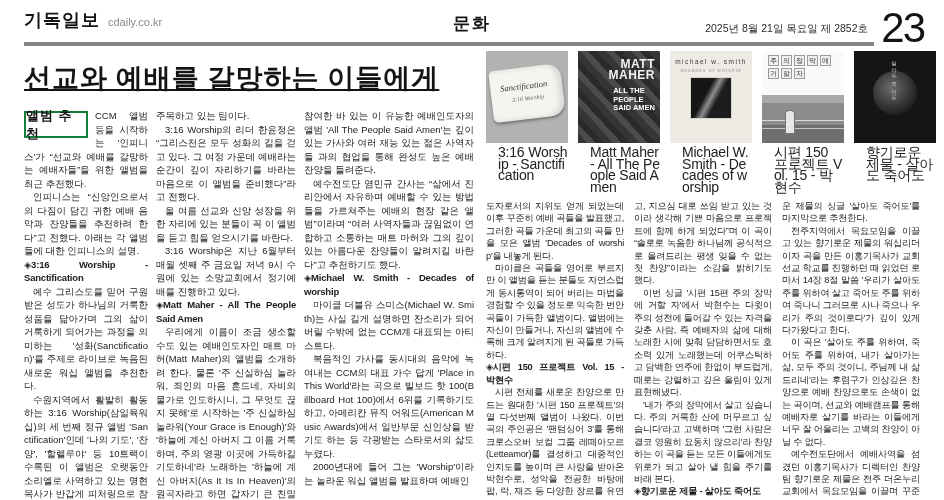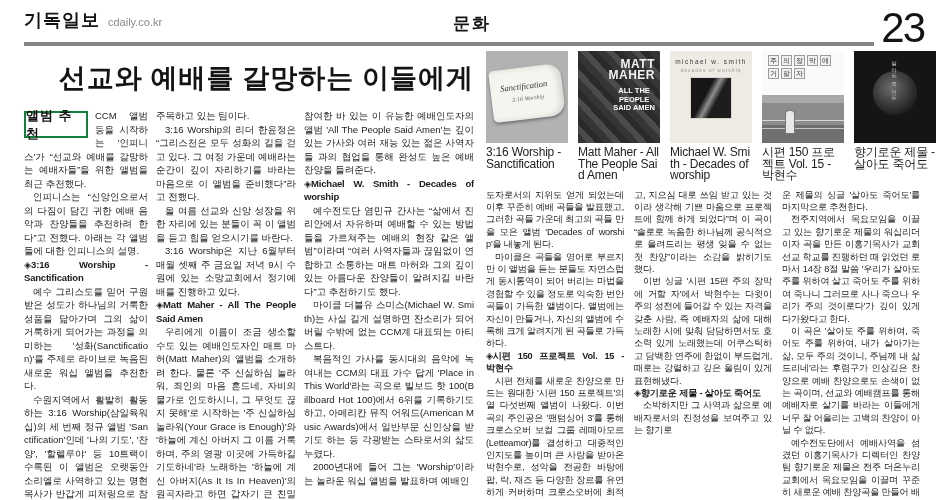--- a/index.html
+++ b/index.html
@@ -17,21 +17,21 @@
   .pageno { position:absolute; right:-4px; top:-2px; font-size:42px; font-weight:500;
             letter-spacing:-2px; line-height:44px; }
   .rule { height:4px; background:#858585; margin-right:46px; margin-top:2px; }
 
   
   .content { display:flex; gap:12px; margin-top:5px; }
   .left-block { width:450px; flex:none; }
   .right-block { flex:1; min-width:0; }
 
   .headline { font-family:"Liberation Serif","DejaVu Serif",serif; font-size:27px; font-weight:bold;
-              text-align:right; letter-spacing:1px; padding:9px 0 13px 0; white-space:nowrap; }
+              text-align:left; letter-spacing:1px; padding:9px 0 13px 0; white-space:nowrap;text-decoration:underline; }
 
   .cols { display:flex; gap:8px; height:398px; overflow:hidden; }
   .col { overflow:hidden; }
   .col-1 { width:124px; flex:none; }
   .col-2 { width:140px; flex:none; }
   .col-3 { flex:1; min-width:0; }
 
   .para { font-size:9.5px; line-height:13.5px; text-align:justify; word-break:break-all;
           text-indent:9px; color:#1b1b1b; }
   .para.cont { text-indent:0; }
@@ -40,36 +40,36 @@
             color:#1b1b1b; }
 
   .badge { float:left; width:64px; height:27px; border:2px solid #15803d; margin:2px 7px 3px 0;
            display:flex; align-items:center; justify-content:center;
            font-size:13px; font-weight:bold; letter-spacing:1px; }
 
   
   .albums { display:flex; gap:10px; }
   .album { width:82px; flex:none; }
   .cover { width:82px; height:92px; position:relative; overflow:hidden; }
-  .caption { font-size:12px; line-height:11.5px; margin-top:4px; color:#222;
-             word-break:break-all; letter-spacing:-0.2px; }
+  .caption { font-size:14px; line-height:11.5px; margin-top:4px; color:#222;
+             word-break:break-all; letter-spacing:-0.2px;margin-left:12px; }
 
   .cover.book { background:#b2b2b2; }
   .cover.book .book-page { position:absolute; left:5px; top:16px; width:72px; height:52px;
       background:#f5f4ef; border-radius:5px 14px 14px 5px; transform:rotate(-7deg);
       box-shadow:0 2px 3px rgba(0,0,0,.35), inset -4px 0 6px rgba(0,0,0,.12); }
   .cover.book .bk-t { position:absolute; left:14px; top:30px; transform:rotate(-7deg);
       font-family:"Liberation Serif",serif; font-style:italic; font-size:8.5px; color:#333; }
   .cover.book .bk-s { position:absolute; left:26px; top:44px; transform:rotate(-7deg);
       font-family:"Liberation Serif",serif; font-style:italic; font-size:6px; color:#666; }
 
   .cover.collage { background:repeating-linear-gradient(47deg,#353535 0 7px,#4b4b4b 7px 13px,#2a2a2a 13px 19px); }
   .cover.collage .cg-big { position:absolute; right:5px; top:8px; text-align:right;
       font-size:12px; line-height:11px; font-weight:bold; color:#f2f2f2; letter-spacing:0.5px; }
-  .cover.collage .cg-sm { position:absolute; right:5px; top:36px; text-align:center;
+  .cover.collage .cg-sm { position:absolute; right:5px; top:36px; text-align:left;
       font-size:7.5px; line-height:8.5px; font-weight:bold; color:#fff; }
 
   .cover.plain { background:#edebe4; }
   .cover.plain .pl-a { position:absolute; top:7px; width:100%; text-align:center;
       font-size:6.5px; letter-spacing:1.5px; color:#3a3a3a; }
   .cover.plain .pl-t { position:absolute; top:16px; width:100%; text-align:center;
       font-size:5px; letter-spacing:1px; color:#9a9a9a; }
   .cover.plain .pl-art { position:absolute; left:21px; top:27px; width:40px; height:40px;
       background:linear-gradient(118deg,#161616 38%,#8d8d8d 50%,#1d1d1d 62%);
       box-shadow:0 0 0 1px #d8d5cc; }
@@ -97,20 +97,21 @@
   .rcol .para { font-size:9.2px; line-height:12.4px; letter-spacing:-0.2px; }
 </style>
 </head>
 <body>
 
 <div class="page">
 
   <div class="masthead">
     <span class="brand">기독일보</span><span class="site">cdaily.co.kr</span>
     <span class="section">문화</span>
+    <span class="dateline">2025년 8월 21일 목요일 제 2852호</span>
     <span class="pageno">23</span>
   </div>
   <div class="rule"></div>
 
   <div class="content">
 
     <div class="left-block">
       <div class="headline">선교와 예배를 갈망하는 이들에게</div>
       <div class="cols">
         <div class="col col-1" id="col-l1">
@@ -124,22 +125,22 @@
         <div class="col col-2" id="col-l2">
             <div class="para cont">주목하고 있는 팀이다.</div>
             <div class="para">3:16 Worship의 리더 한윤정은 “그리스천은 모두 성화의 길을 걷고 있다. 그 여정 가운데 예배라는 순간이 깊이 자리하기를 바라는 마음으로 이 앨범을 준비했다”라고 전했다.</div>
             <div class="para">올 여름 선교와 신앙 성장을 위한 자리에 있는 분들이 꼭 이 앨범을 듣고 힘을 얻으시기를 바란다.</div>
             <div class="para">3:16 Worship은 지난 6월부터 매월 셋째 주 금요일 저녁 9시 수원에 있는 소망교회에서 정기예배를 진행하고 있다.</div>
             <div class="para head">◈Matt Maher - All The People Said Amen</div>
             <div class="para">우리에게 이름이 조금 생소할 수도 있는 예배인도자인 매트 마허(Matt Maher)의 앨범을 소개하려 한다. 물론 '주 신실하심 놀라워, 죄인의 마음 흔드네, 자비의 물가로 인도하시니, 그 무엇도 끊지 못해'로 시작하는 '주 신실하심 놀라워(Your Grace is Enough)'와 '하늘에 계신 아버지 그 이름 거룩하며, 주의 영광 이곳에 가득하길 기도하네'라 노래하는 '하늘에 계신 아버지(As It Is In Heaven)'의 원곡자라고 하면 갑자기 큰 친밀감이 몰려올 수 있다.</div>
           </div>
         <div class="col col-3" id="col-l3">
             <div class="para cont">참여한 바 있는 이 유능한 예배인도자의 앨범 'All The People Said Amen'는 깊이 있는 가사와 여러 재능 있는 젊은 사역자들 과의 협업을 통해 완성도 높은 예배 찬양을 들려준다.</div>
+            <div class="para">예수전도단 염민규 간사는 “삶에서 진리안에서 자유하며 예배할 수 있는 방법들을 가르쳐주는 예배의 현장 같은 앨범”이라며 “여러 사역자들과 끊임없이 연합하고 소통하는 매트 마허와 그의 깊이 있는 아름다운 찬양들이 알려지길 바란다”고 추천하기도 했다.</div>
             <div class="para head">◈Michael W. Smith - Decades of worship</div>
-            <div class="para">예수전도단 염민규 간사는 “삶에서 진리안에서 자유하며 예배할 수 있는 방법들을 가르쳐주는 예배의 현장 같은 앨범”이라며 “여러 사역자들과 끊임없이 연합하고 소통하는 매트 마허와 그의 깊이 있는 아름다운 찬양들이 알려지길 바란다”고 추천하기도 했다.</div>
             <div class="para">마이클 더블유 스미스(Michael W. Smith)는 사실 길게 설명하면 잔소리가 되어 버릴 수밖에 없는 CCM계 대표되는 아티스트다.</div>
             <div class="para">복음적인 가사를 동시대의 음악에 녹여내는 CCM의 대표 가수 답게 'Place in This World'라는 곡으로 빌보드 핫 100(Billboard Hot 100)에서 6위를 기록하기도 하고, 아메리칸 뮤직 어워드(American Music Awards)에서 일반부문 신인상을 받기도 하는 등 각광받는 스타로서의 삶도 누렸다.</div>
             <div class="para">2000년대에 들어 그는 'Worship'이라는 놀라운 워십 앨범을 발표하며 예배인</div>
           </div>
       </div>
     </div>
 
     <div class="right-block">
       <div class="albums" id="albums-row">
           <div class="album">
@@ -196,20 +197,21 @@
       <div class="rcols">
         <div class="rcol" id="col-r1">
             <div class="para cont">도자로서의 지위도 얻게 되었는데 이후 꾸준히 예배 곡들을 발표했고, 그러한 곡들 가운데 최고의 곡들 만을 모은 앨범 'Decades of worship'을 내놓게 된다.</div>
             <div class="para">마이클은 곡들을 영어로 부르지만 이 앨범을 듣는 분들도 자연스럽게 동시통역이 되어 버리는 마법을 경험할 수 있을 정도로 익숙한 번안 곡들이 가득한 앨범이다. 앨범에는 자신이 만들거나, 자신의 앨범에 수록해 크게 알려지게 된 곡들로 가득하다.</div>
             <div class="para head">◈시편 150 프로젝트 Vol. 15 - 박현수</div>
             <div class="para">시편 전체를 새로운 찬양으로 만드는 원대한 '시편 150 프로젝트'의 열 다섯번째 앨범이 나왔다. 이번 곡의 주인공은 '팬텀싱어 3'를 통해 크로스오버 보컬 그룹 레떼아모르(Letteamor)를 결성하고 대중적인 인지도를 높이며 큰 사랑을 받아온 박현수로, 성악을 전공한 바탕에 팝, 락, 재즈 등 다양한 장르를 유연하게 커버하며 크로스오버에 최적화된 보컬리스트로 각광받아온 아티스트다.</div>
           </div>
         <div class="rcol" id="col-r2">
             <div class="para cont">고, 지으심 대로 쓰임 받고 있는 것이라 생각해 기쁜 마음으로 프로젝트에 함께 하게 되었다”며 이 곡이 “솔로로 녹음한 하나님께 공식적으로 올려드리는 평생 잊을 수 없는 첫 찬양”이라는 소감을 밝히기도 했다.</div>
             <div class="para">이번 싱글 '시편 15편 주의 장막에 거할 자'에서 박현수는 다윗이 주의 성전에 들어갈 수 있는 자격을 갖춘 사람, 즉 예배자의 삶에 대해 노래한 시에 맞춰 담담하면서도 호소력 있게 노래했는데 어쿠스틱하고 담백한 연주에 한없이 부드럽게, 때로는 강렬하고 깊은 울림이 있게 표현해냈다.</div>
+            <div class="para">'내가 주의 장막에서 살고 싶습니다. 주의 거룩한 산에 머무르고 싶습니다'라고 고백하며 '그런 사람은 결코 영원히 요동치 않으리'라 찬양하는 이 곡을 듣는 모든 이들에게도 위로가 되고 살아 낼 힘을 주기를 바래 본다.</div>
             <div class="para head">◈향기로운 제물 - 살아도 죽어도</div>
             <div class="para">소박하지만 그 사역과 삶으로 예배자로서의 진정성을 보여주고 있는 향기로</div>
           </div>
         <div class="rcol" id="col-r3">
             <div class="para cont">운 제물의 싱글 '살아도 죽어도'를 마지막으로 추천한다.</div>
             <div class="para">전주지역에서 목요모임을 이끌고 있는 향기로운 제물의 워십리더이자 곡을 만든 이홍기목사가 교회 선교 학교를 진행하던 때 읽었던 로마서 14장 8절 말씀 '우리가 살아도 주를 위하여 살고 죽어도 주를 위하여 죽나니 그러므로 사나 죽으나 우리가 주의 것이로다'가 깊이 있게 다가왔다고 한다.</div>
             <div class="para">이 곡은 '살아도 주를 위하여, 죽어도 주를 위하여, 내가 살아가는 삶, 모두 주의 것이니, 주님께 내 삶 드리네'라는 후렴구가 인상깊은 찬양으로 예배 찬양으로도 손색이 없는 곡이며, 선교와 예배캠프를 통해 예배자로 살기를 바라는 이들에게 너무 잘 어울리는 고백의 찬양이 아닐 수 없다.</div>
             <div class="para">예수전도단에서 예배사역을 섬겼던 이홍기목사가 디렉터인 찬양팀 향기로운 제물은 전주 더온누리교회에서 목요모임을 이끌며 꾸준히 새로운 예배 찬양곡을 만들어 배포하고 있다.</div>
             <div class="byline">김진영 기자</div>
           </div>

